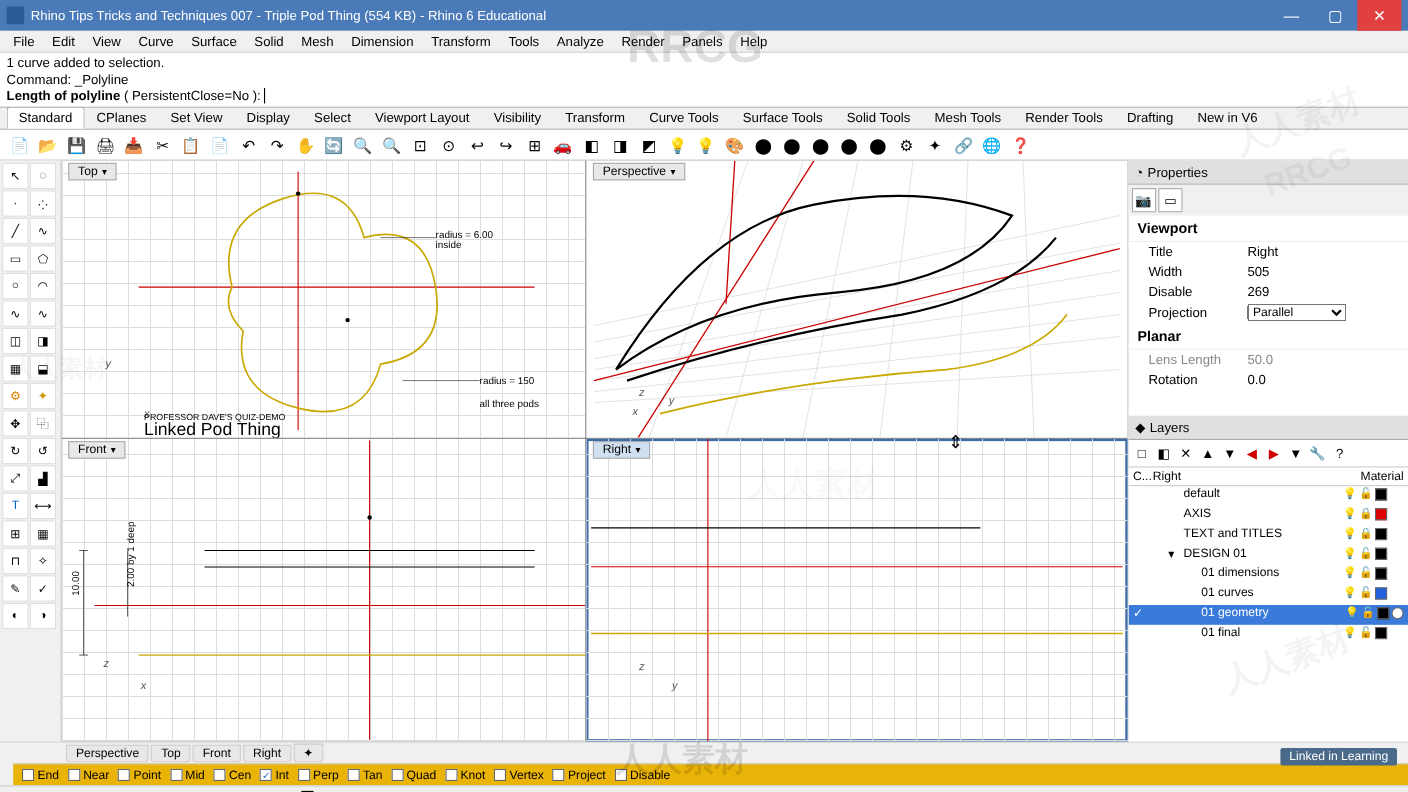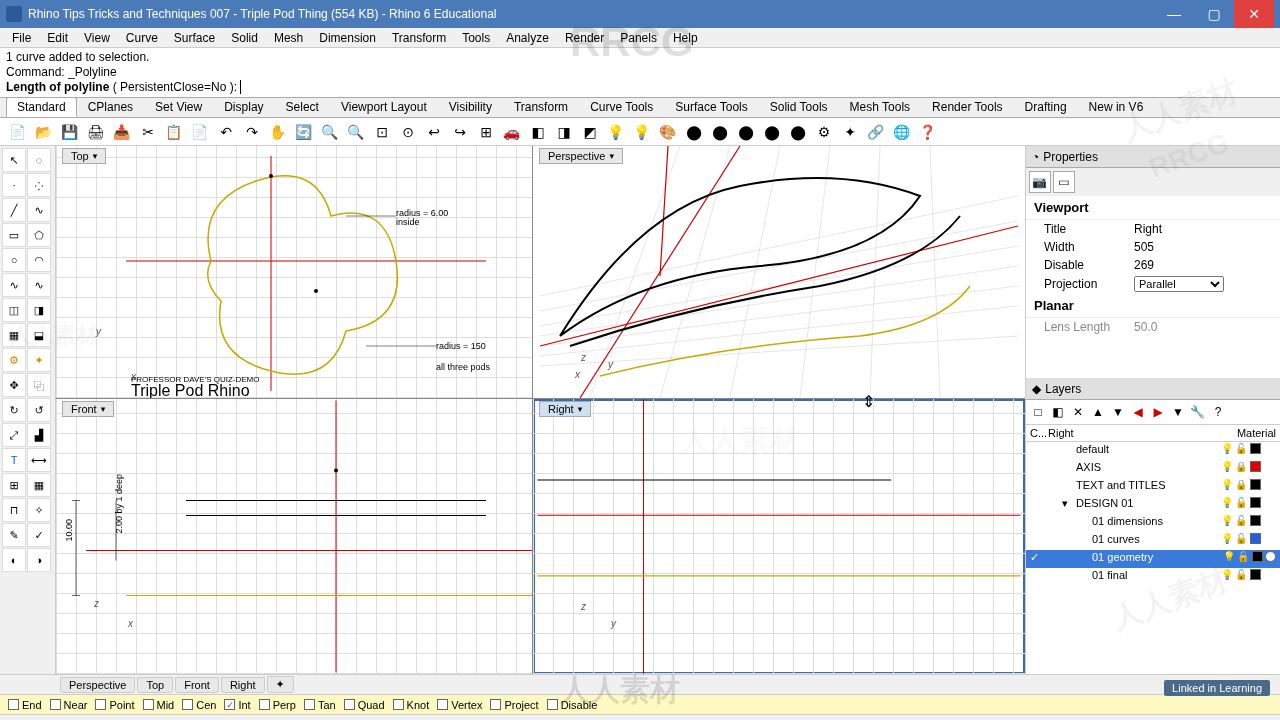--- a/index.html
+++ b/index.html
@@ -76,21 +76,21 @@
 .layer-row .icons { display: flex; gap: 2px; align-items: center; }
 .bulb { color: #e8c800; font-size: 10px; }
 .lock { color: #888; font-size: 10px; }
 .swatch { width: 11px; height: 11px; border: 1px solid #666; }
 
 
 .btabs { height: 20px; background: #f0f0f0; display: flex; align-items: center; padding: 0 60px; gap: 2px; border-top: 1px solid #ccc; }
 .btabs span { padding: 1px 8px; font-size: 11px; border: 1px solid #ccc; background: #e8e8e8; border-radius: 0 0 3px 3px; }
 
 
-.osnapbar { height: 20px; background: #fef9c3; display: flex; align-items: center; padding: 0 8px; gap: 8px; font-size: 11px; border-top: 1px solid #ccc; }
+.osnapbar { height: 20px; background: #eab308; display: flex; align-items: center; padding: 0 8px; gap: 8px; font-size: 11px; border-top: 1px solid #ccc; margin-left: 12px; }
 .osnap-item { display: flex; align-items: center; gap: 3px; }
 .cb { width: 11px; height: 11px; border: 1px solid #666; background: #fff; display: inline-flex; align-items: center; justify-content: center; font-size: 9px; }
 .cb.checked::after { content: "✓"; color: #2060c0; }
 
 
 .statusbar { height: 20px; background: #f0f0f0; display: flex; align-items: center; padding: 0 8px; gap: 14px; font-size: 11px; border-top: 1px solid #ccc; }
 .statusbar .seg { white-space: nowrap; }
 .statusbar .seg.bold { font-weight: bold; }
 .statusbar .swatch2 { width: 11px; height: 11px; background: #000; display: inline-block; vertical-align: middle; margin-right: 3px; }
 
@@ -255,21 +255,21 @@
         <line x1="290" y1="70" x2="340" y2="70" stroke="#000" stroke-width="0.5"></line>
         <line x1="310" y1="200" x2="380" y2="200" stroke="#000" stroke-width="0.5"></line>
       </svg>
       <div class="axis-label" style="left:40px; top:180px;">y</div>
       <div class="axis-label" style="left:75px; top:225px;">x</div>
       <div style="position:absolute; left:340px; top:62px; font-size:9px;">radius = 6.00</div>
       <div style="position:absolute; left:340px; top:71px; font-size:9px;">inside</div>
       <div style="position:absolute; left:380px; top:195px; font-size:9px;">radius = 150</div>
       <div style="position:absolute; left:380px; top:216px; font-size:9px;">all three pods</div>
       <div style="position:absolute; left:75px; bottom:14px; font-size:8px;">PROFESSOR DAVE'S QUIZ-DEMO</div>
-      <div style="position:absolute; left:75px; bottom:-2px; font-size:16px;">Triple Pod Rhino</div>
+      <div style="position:absolute; left:75px; bottom:-2px; font-size:16px;">Linked Pod Thing</div>
     </div>
 
     <div class="vp">
       <div class="vptitle">
           <span>Perspective</span>
           <span class="arrow">▾</span>
         </div>
       <svg viewBox="0 0 478 252">
         <g stroke="#ccc" stroke-width="0.5">
           <line x1="0" y1="180" x2="478" y2="100"></line>
@@ -366,20 +366,24 @@
         </div>
       <div class="prop-row">
           <span class="label">Projection</span>
           <select><option>Parallel</option></select>
         </div>
       <div class="prop-section">Planar</div>
       <div class="prop-row" style="color:#888">
           <span class="label">Lens Length</span>
           <span class="value">50.0</span>
         </div>
+      <div class="prop-row">
+          <span class="label">Rotation</span>
+          <span class="value">0.0</span>
+        </div>
     </div>
 
     <div class="panel-hdr">
       <span>◆</span>
       <span>Layers</span>
     </div>
     <div class="panel-body">
       <div class="layers-tb">
         <span>□</span>
         <span>◧</span>

